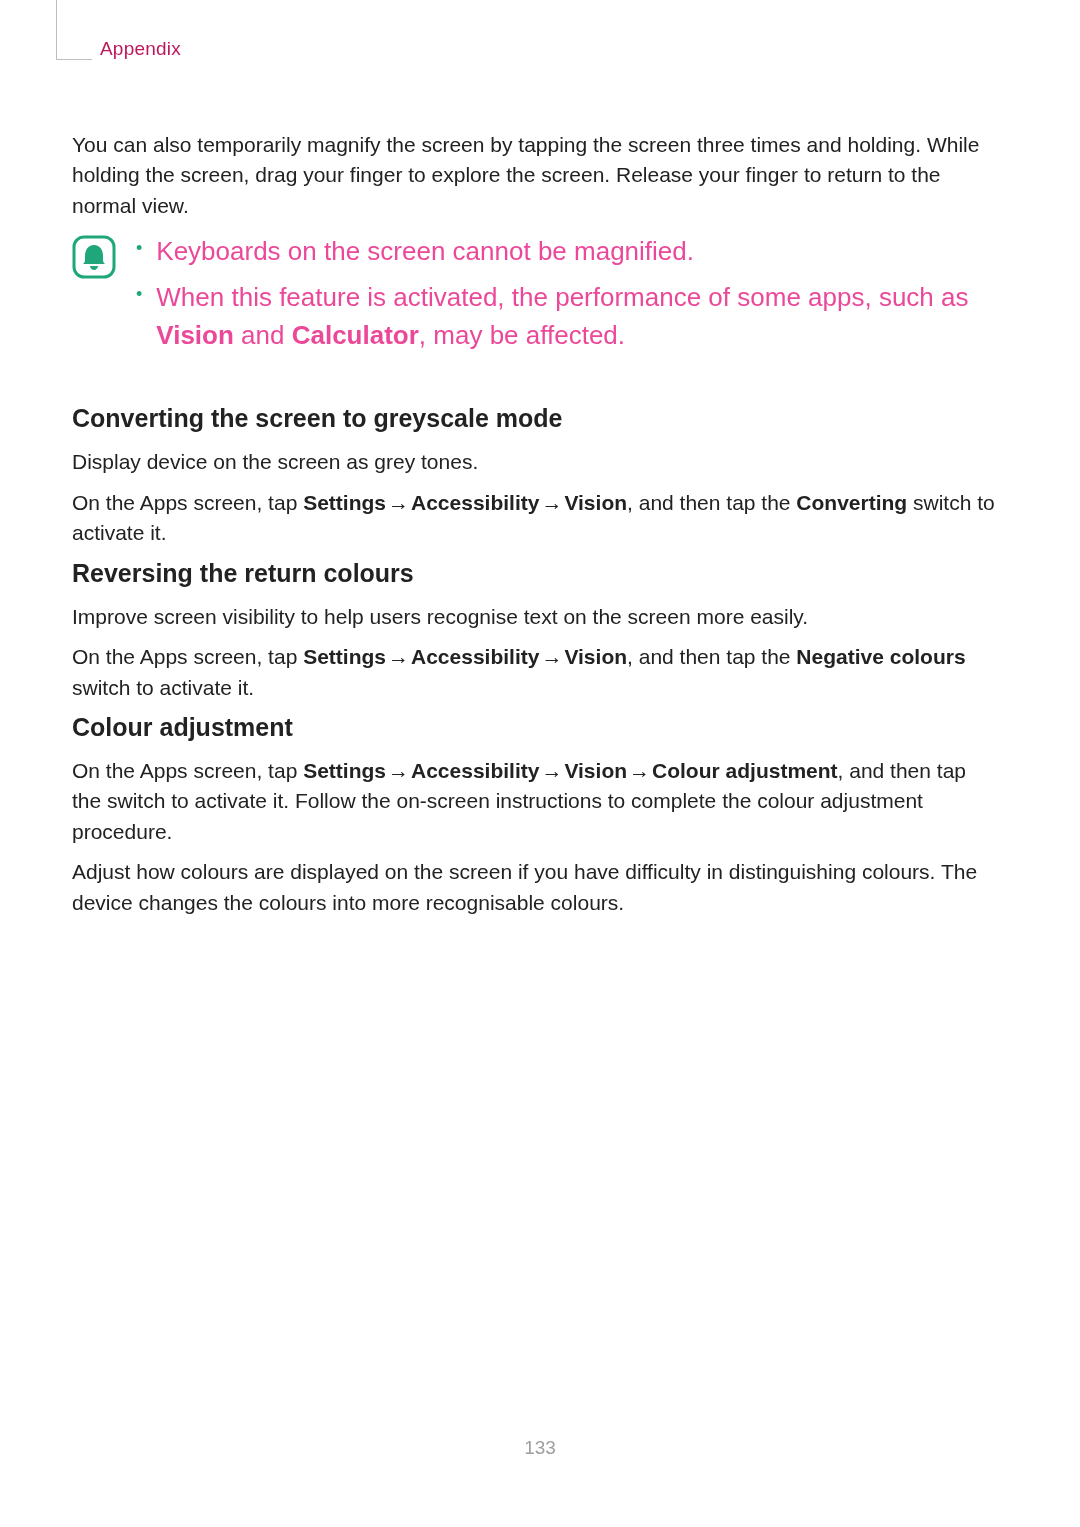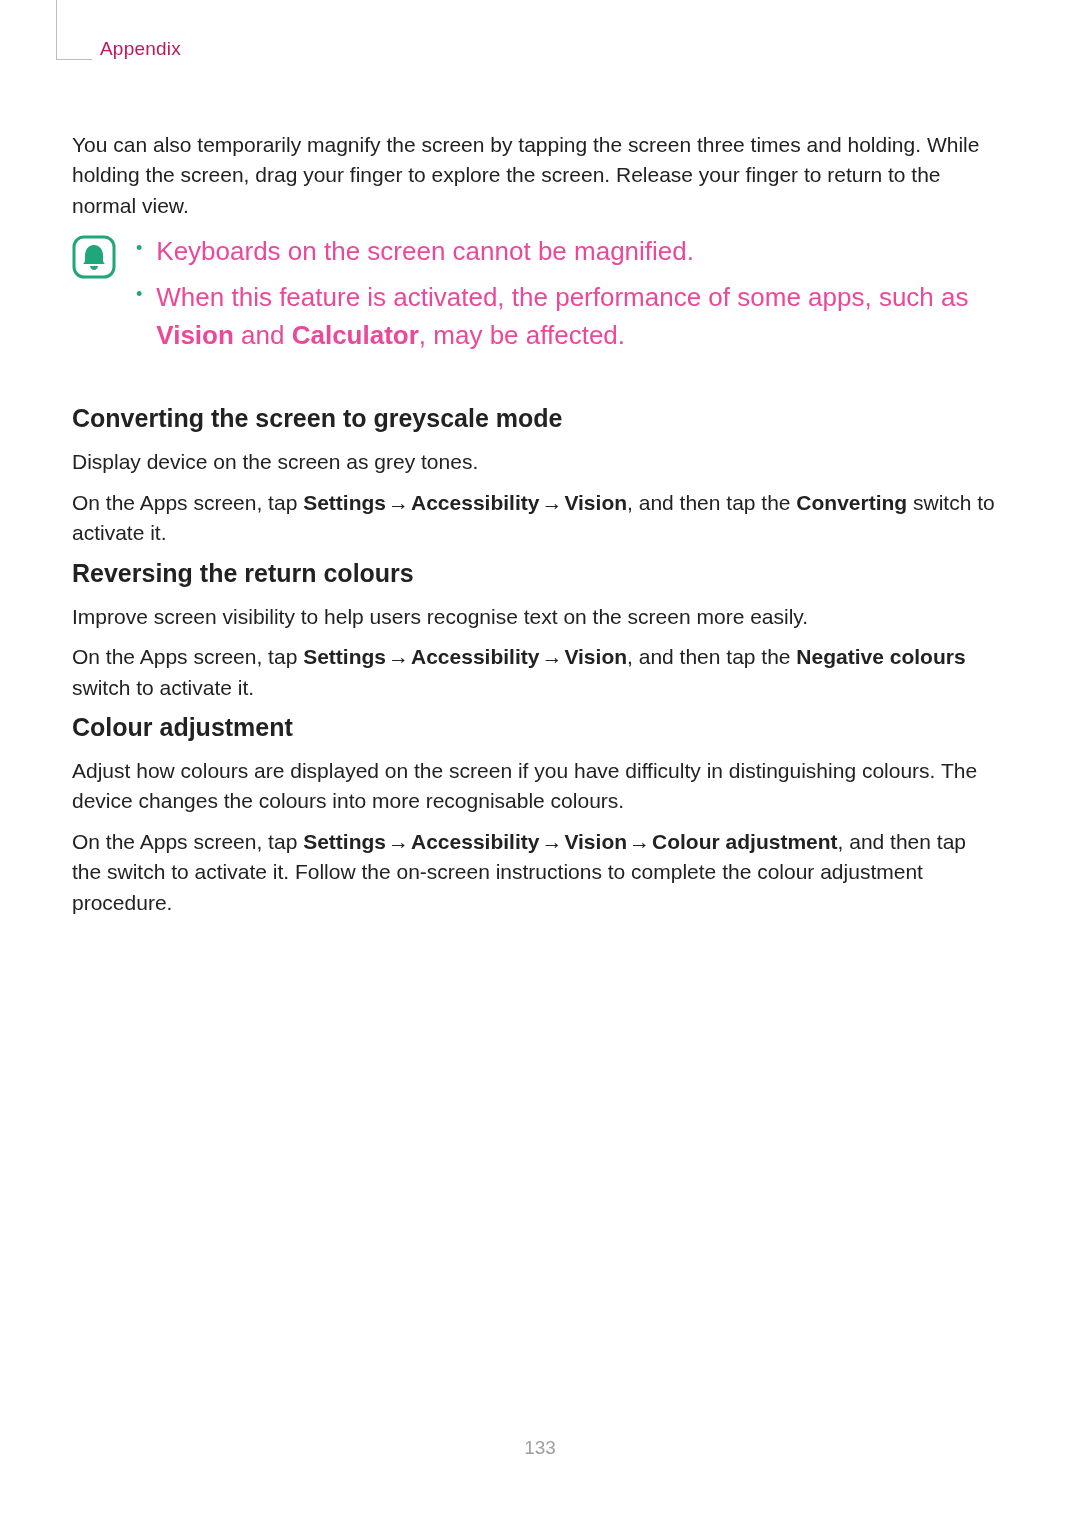--- a/index.html
+++ b/index.html
@@ -133,21 +133,21 @@
       <span>On the Apps screen, tap </span><b>Settings</b><span class="arrow">→</span><b>Accessibility</b><span class="arrow">→</span><b>Vision</b><span>, and then tap the </span><b>Converting</b><span> switch to activate it.</span>
     </p>
 
     <h2 class="section">Reversing the return colours</h2>
     <p class="body">Improve screen visibility to help users recognise text on the screen more easily.</p>
     <p class="body para-gap">
       <span>On the Apps screen, tap </span><b>Settings</b><span class="arrow">→</span><b>Accessibility</b><span class="arrow">→</span><b>Vision</b><span>, and then tap the </span><b>Negative colours</b><span> switch to activate it.</span>
     </p>
 
     <h2 class="section">Colour adjustment</h2>
-    <p class="body">Adjust how colours are displayed on the screen if you have difficulty in distinguishing colours. The device changes the colours into more recognisable colours.</p>
     <p class="body">
       <span>On the Apps screen, tap </span><b>Settings</b><span class="arrow">→</span><b>Accessibility</b><span class="arrow">→</span><b>Vision</b><span class="arrow">→</span><b>Colour adjustment</b><span>, and then tap the switch to activate it. Follow the on-screen instructions to complete the colour adjustment procedure.</span>
     </p>
+    <p class="body">Adjust how colours are displayed on the screen if you have difficulty in distinguishing colours. The device changes the colours into more recognisable colours.</p>
 
   </div>
 
   <div class="page-number">133</div>
 </div>
 
 </body></html>

